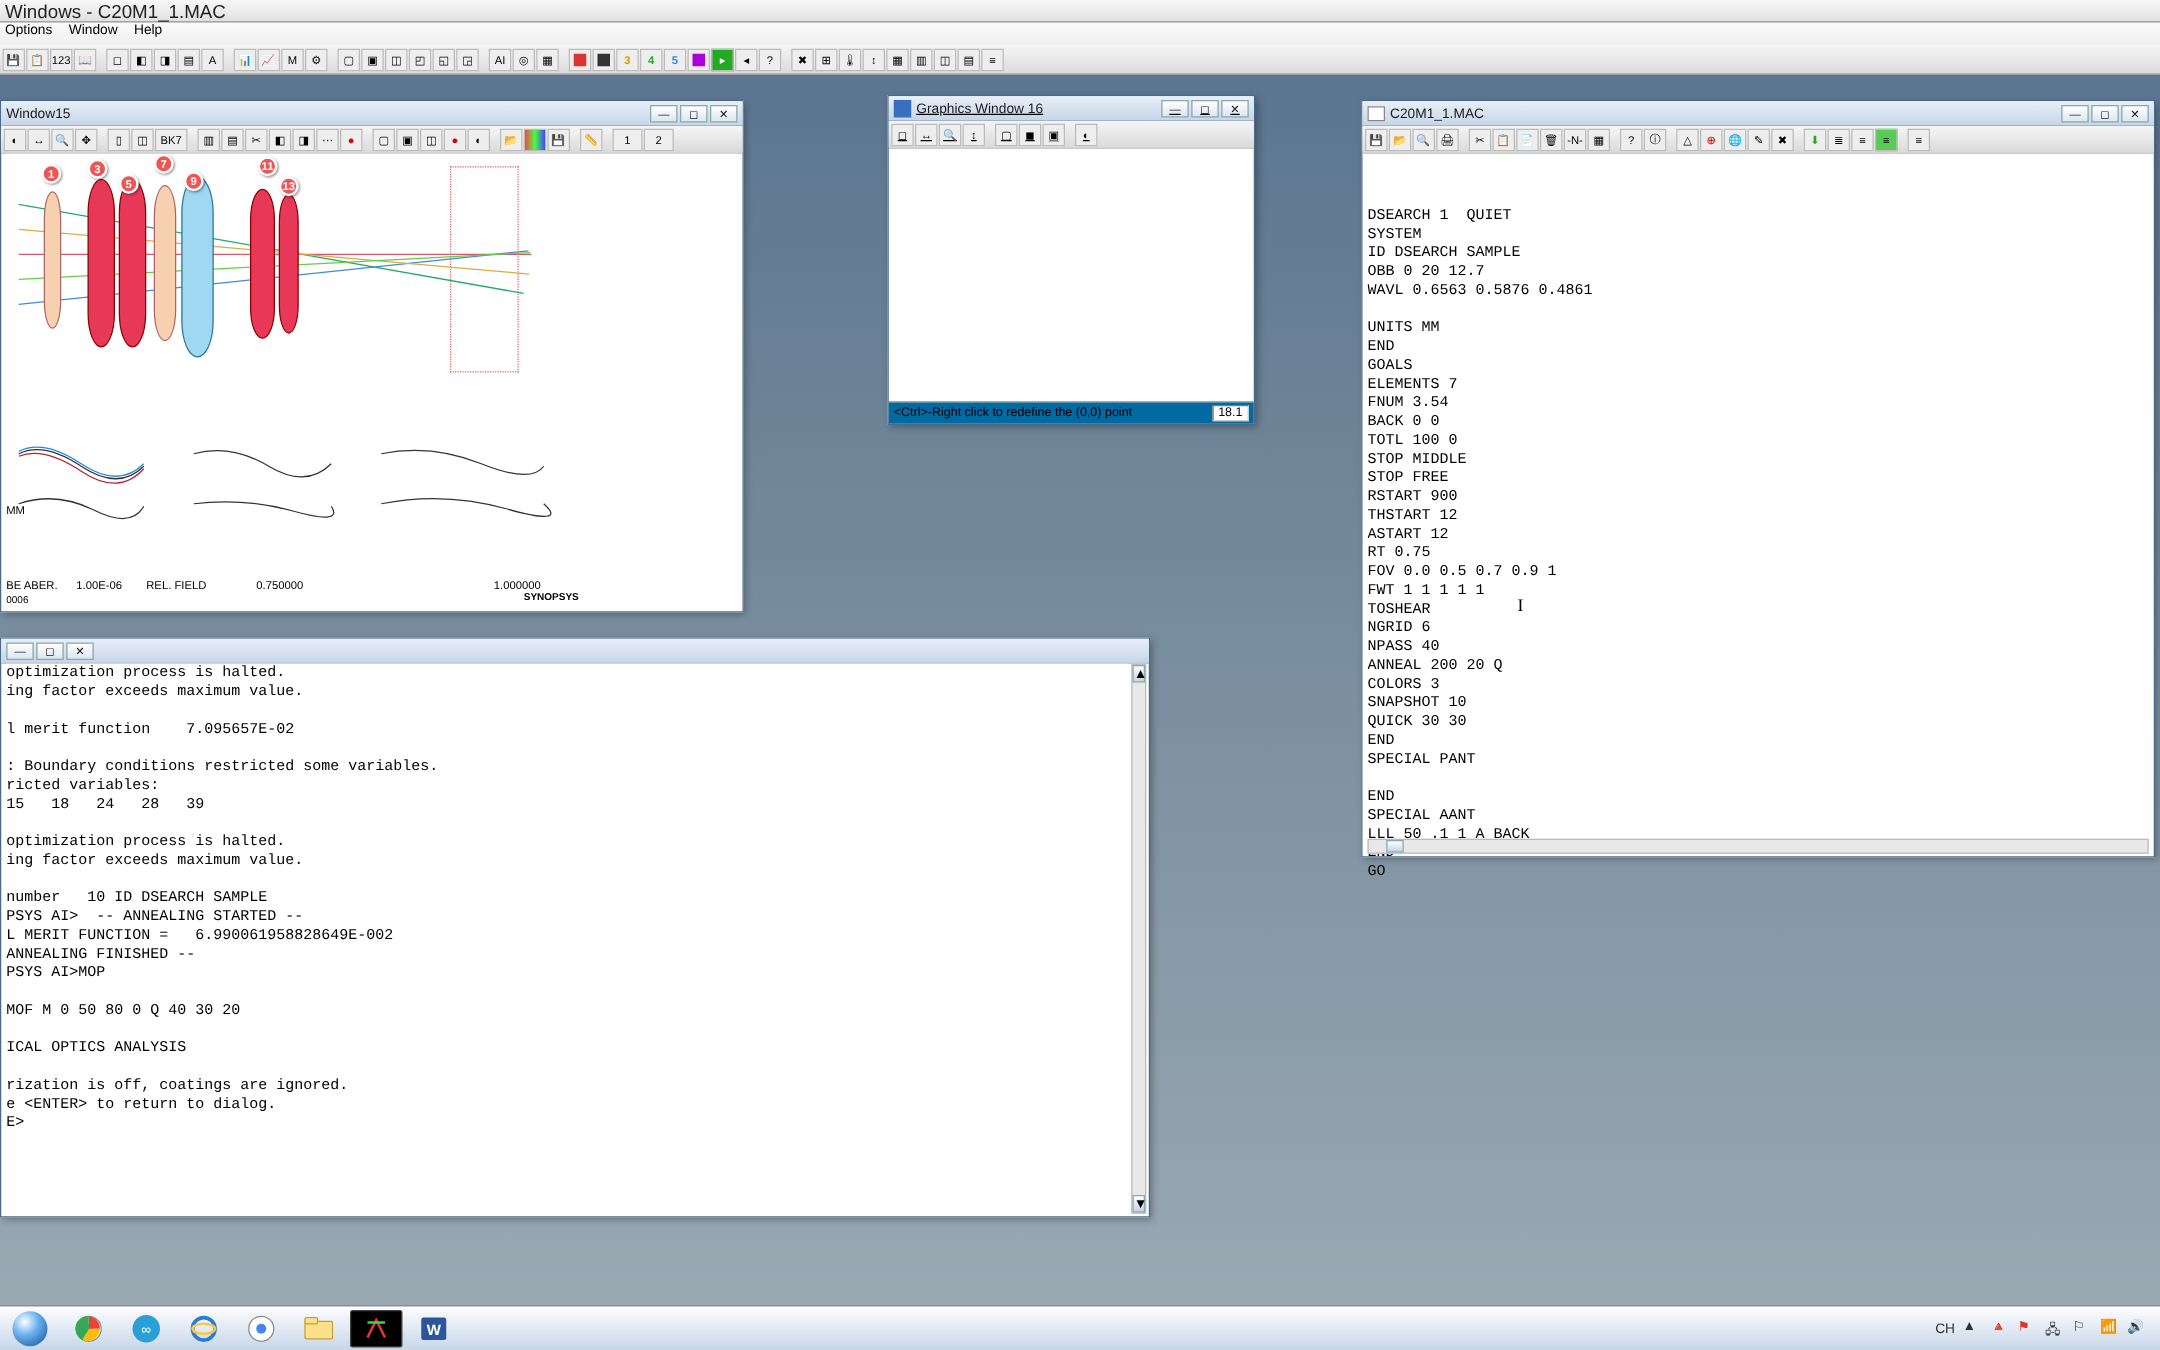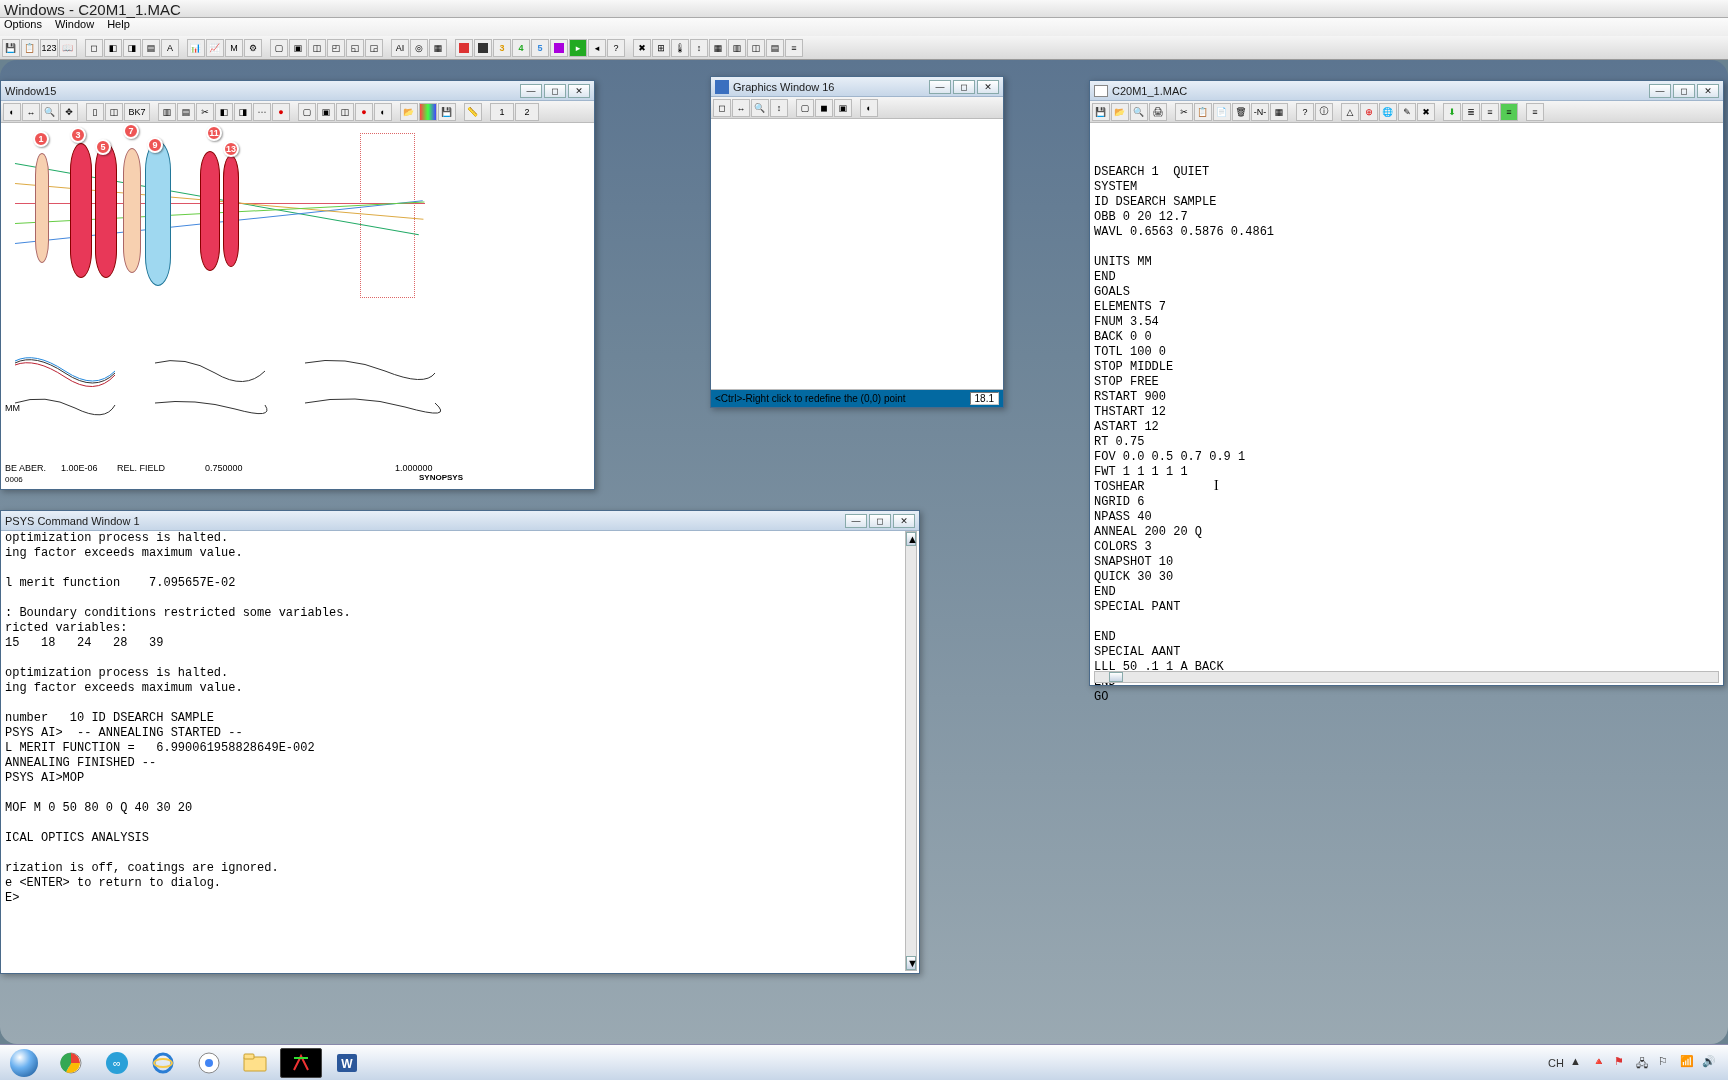--- a/index.html
+++ b/index.html
@@ -6,21 +6,21 @@
 body { font-family: "Segoe UI", Tahoma, sans-serif; font-size: 11px; background: #6a8290; width: 1728px; height: 1080px; overflow: hidden; position: relative; }
 .titlebar { background: linear-gradient(#f8f8f8, #e0e0e0); height: 18px; border-bottom: 1px solid #aaa; padding: 1px 4px; font-size: 15px; color: #222; }
 .menubar { background: linear-gradient(#fbfbfb, #eee); height: 18px; padding: 0 4px; font-size: 11px; }
 .menubar span { margin-right: 10px; }
 .main-toolbar { background: linear-gradient(#f5f5f5, #dadada); height: 24px; border-bottom: 1px solid #999; display: flex; align-items: center; padding: 0 2px; gap: 1px; }
 .tbbtn { width: 18px; height: 18px; background: #eee; border: 1px solid #bbb; display: inline-flex; align-items: center; justify-content: center; font-size: 9px; cursor: pointer; }
 .tbsep { width: 6px; }
 .tbgrp { display: flex; gap: 1px; }
 .sq { display:inline-block; width:10px; height:10px; }
 
-.desktop { position: absolute; top: 60px; left: 0; right: 0; bottom: 36px; background: linear-gradient(180deg, #5c7590 0%, #6e8598 30%, #9aa9b2 100%); border-radius: 17px; }
+.desktop { position: absolute; top: 60px; left: 0; right: 0; bottom: 36px; background: linear-gradient(180deg, #5c7590 0%, #6e8598 30%, #9aa9b2 100%); }
 
 .subwin { position: absolute; background: #fff; border: 1px solid #4a6a8a; box-shadow: 2px 2px 6px rgba(0,0,0,.3); }
 .subwin-title { background: linear-gradient(#e8eff7, #c6d6e8); color: #1a1a1a; height: 20px; display: flex; align-items: center; padding: 0 4px; font-size: 11px; border-bottom: 1px solid #a0b5cc; }
 .subwin-title .ttxt { flex: 1; }
 .winbtns { display: flex; gap: 2px; }
 .winbtn { width: 22px; height: 14px; background: linear-gradient(#fff,#dce6f0); border: 1px solid #8aa; font-size: 9px; display:flex; align-items:center; justify-content:center; cursor:pointer; }
 
 .subtoolbar { background: linear-gradient(#f5f5f5,#dadada); height: 22px; border-bottom: 1px solid #bbb; display:flex; align-items:center; padding:0 2px; gap:1px; overflow:hidden; }
 
 .editor-body { position: absolute; top: 42px; bottom: 16px; left: 4px; right: 4px; font-family: "Courier New", monospace; font-size: 12px; line-height: 15px; white-space: pre; overflow: hidden; color: #000; }
@@ -218,21 +218,21 @@
         <span style="position:absolute;left:112px">REL. FIELD</span>
         <span style="position:absolute;left:200px">0.750000</span>
         <span style="position:absolute;left:390px">1.000000</span>
       </div>
       <div style="position:absolute;left:0;top:280px;font-size:9px">MM</div>
       <div style="position:absolute;left:0;top:352px;font-size:8px">0006</div>
       <div style="position:absolute;left:414px;top:350px;font-size:8px;font-weight:bold">SYNOPSYS</div>
     </div>
   </div>
 
-  <div class="subwin" style="left:710px; top:16px; width:294px; height:332px;">
+  <div class="subwin" style="left:710px; top:16px; width:294px; height:264px;text-decoration:underline;">
     <div class="subwin-title">
       <span style="width:14px;height:14px;background:#3a6fbf;margin-right:4px;display:inline-block"></span>
       <span class="ttxt">Graphics Window 16</span>
       <div class="winbtns">
         <div class="winbtn">—</div>
         <div class="winbtn">◻</div>
         <div class="winbtn">✕</div>
       </div>
     </div>
     <div class="subtoolbar">
@@ -329,21 +329,20 @@
 END
 GO
 <span style="position: absolute; left: 120px; top: 313px; font-family: serif; font-size: 14px; color: rgb(0, 0, 0);">I</span></div>
     <div class="hscroll">
         <div class="hthumb"></div>
       </div>
   </div>
 
   <div class="subwin" style="left:0px; top:450px; width:920px; height:464px;">
     <div class="subwin-title">
-      <span class="ttxt">PSYS Command Window 1</span>
       <div class="winbtns">
         <div class="winbtn">—</div>
         <div class="winbtn">◻</div>
         <div class="winbtn">✕</div>
       </div>
     </div>
     <div class="cmdwin-body" id="cmd-body">optimization process is halted.
 ing factor exceeds maximum value.
 
 l merit function    7.095657E-02

